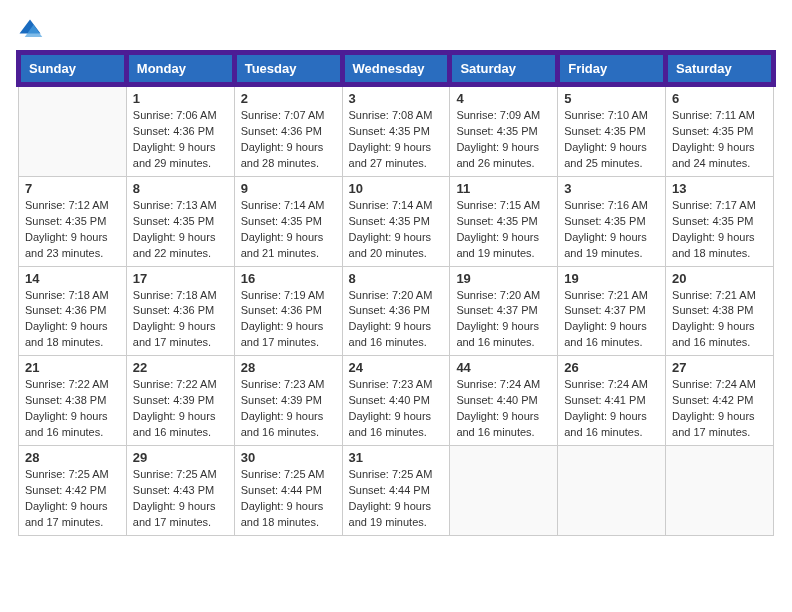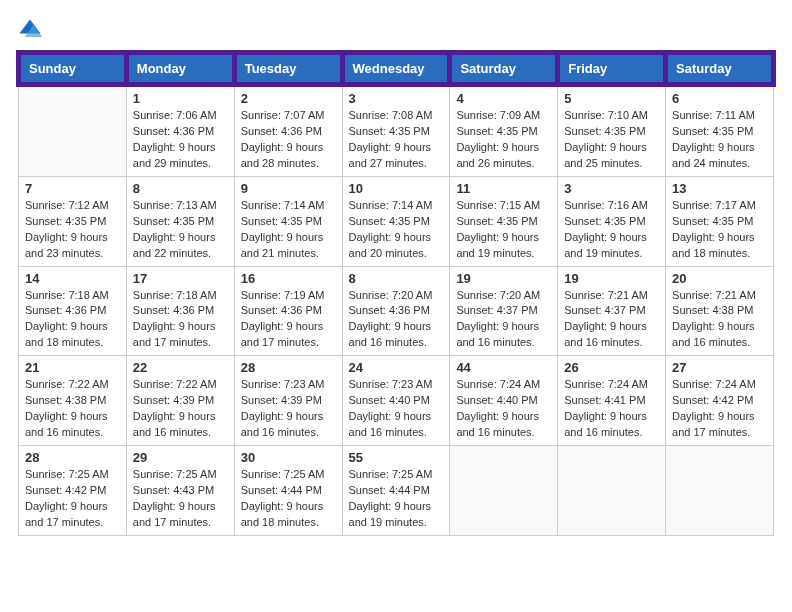--- a/index.html
+++ b/index.html
@@ -237,21 +237,21 @@
         </td>
         <td>
           <div class="day-num">29</div>
           <div class="day-info">Sunrise: 7:25 AM<br>Sunset: 4:43 PM<br>Daylight: 9 hours and 17 minutes.</div>
         </td>
         <td>
           <div class="day-num">30</div>
           <div class="day-info">Sunrise: 7:25 AM<br>Sunset: 4:44 PM<br>Daylight: 9 hours and 18 minutes.</div>
         </td>
         <td>
-          <div class="day-num">55</div>
+          <div class="day-num">31</div>
           <div class="day-info">Sunrise: 7:25 AM<br>Sunset: 4:44 PM<br>Daylight: 9 hours and 19 minutes.</div>
         </td>
         <td class="empty-cell"></td>
         <td class="empty-cell"></td>
         <td class="empty-cell"></td>
       </tr>
     </tbody>
 </table>
 
 </body></html>

